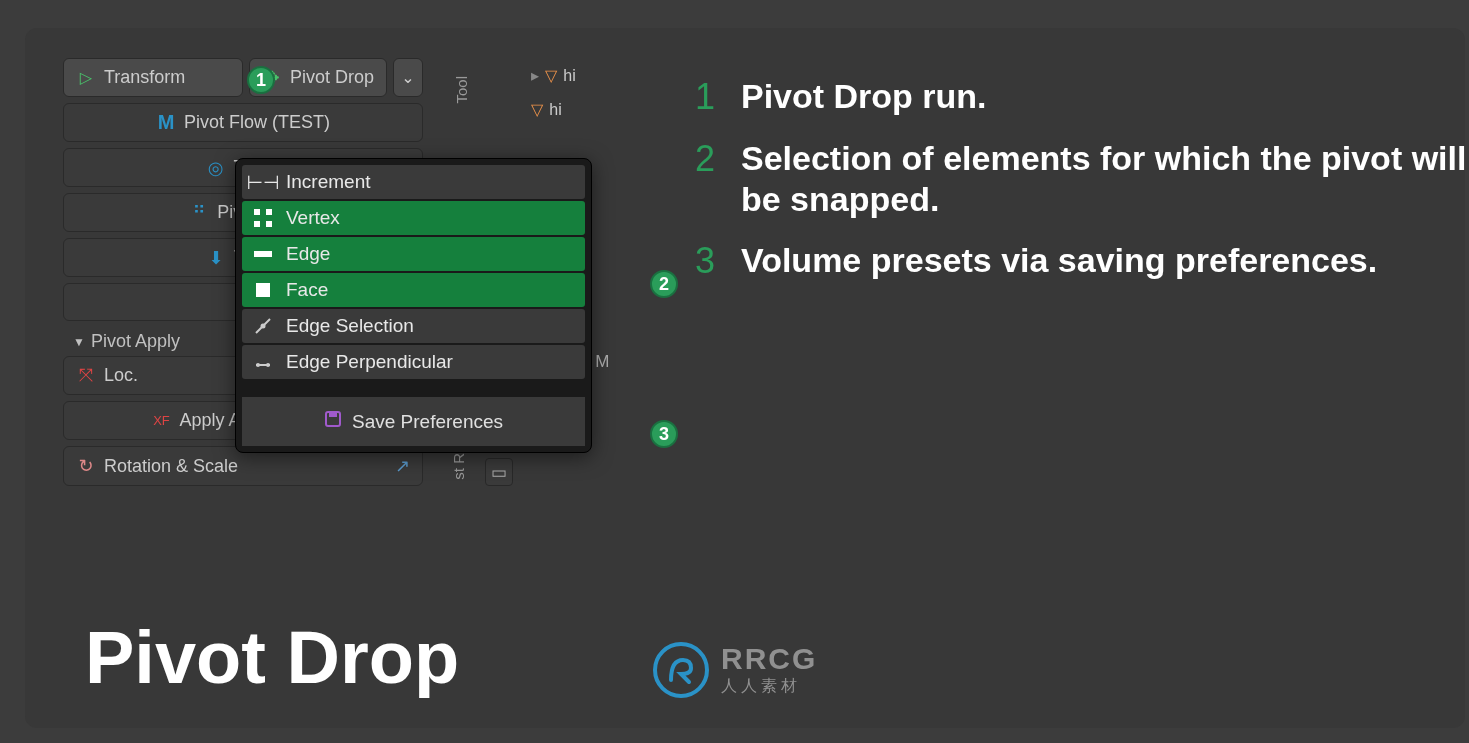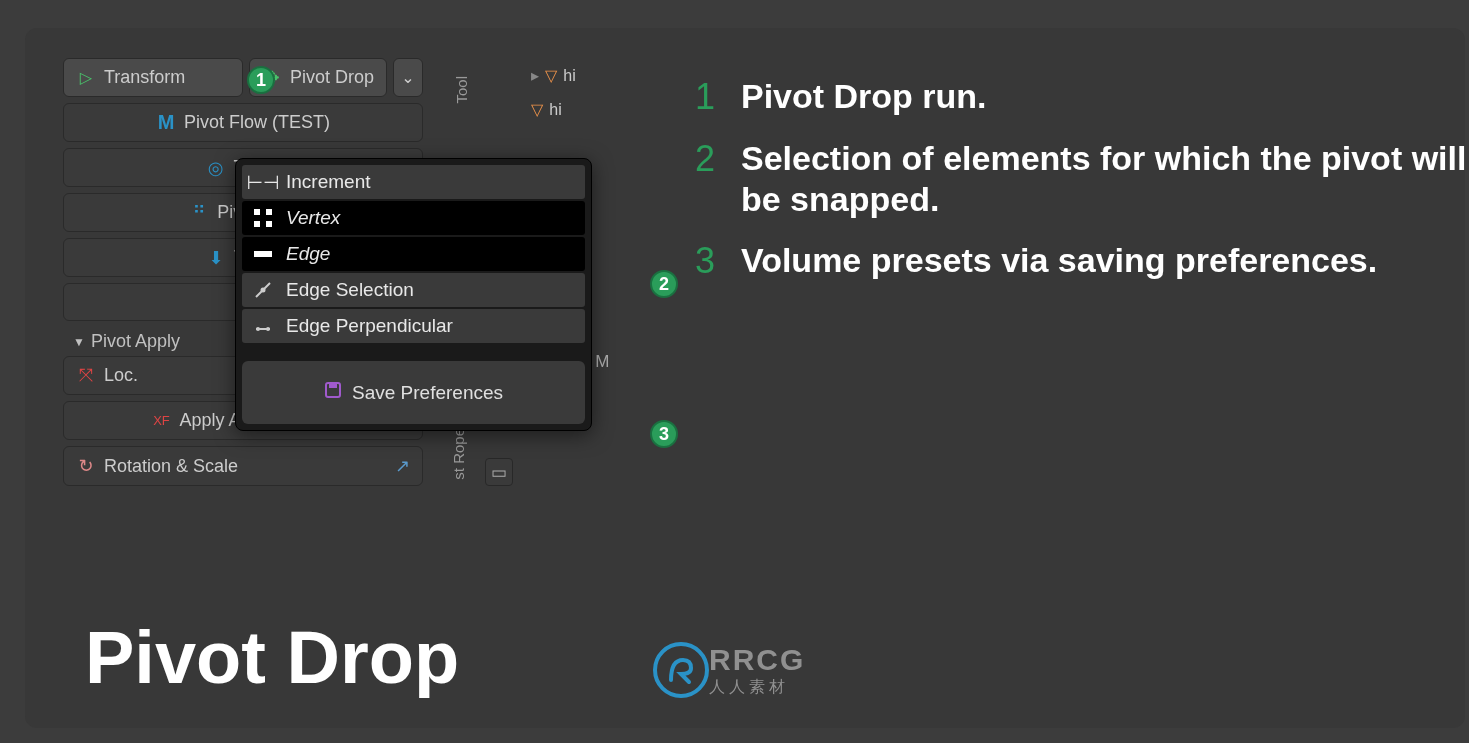--- a/index.html
+++ b/index.html
@@ -96,31 +96,31 @@
   background: #3a3a3a;
   padding: 6px 10px;
   color: #e8e8e8;
   font-size: 19px;
   display: flex;
   align-items: center;
   gap: 12px;
   margin-bottom: 2px;
   border-radius: 3px;
 }
-.dd-item.selected { background: #000000; font-style: italic; }
+.dd-item.selected { background: #15803d; }
 .dd-icon { width: 22px; height: 22px; display: flex; align-items: center; justify-content: center; }
 .dd-save {
   margin-top: 18px;
   background: #3a3a3a;
-  padding: 20px;
+  padding: 13px;
   display: flex; align-items: center; justify-content: center;
   gap: 10px;
   color: #e0e0e0;
   font-size: 19px;
-  border-radius: 6px;
+  border-radius: 0;
 }
 .save-ico { color: #a05acc; }
 
 .badge {
   position: absolute;
   width: 28px; height: 28px;
   background: #2a9d5a;
   border-radius: 50%;
   color: #fff;
   font-size: 18px;
@@ -164,22 +164,21 @@
   color: #ccc; font-size: 16px;
   padding: 2px 6px;
 }
 .tri-orange { color: #e8904a; }
 
 .logo-area {
   position: absolute;
   left: 628px;
   bottom: 30px;
   display: flex;
-  align-items: center;
-  gap: 0;
+  gap: 12px;
 }
 .logo-circle {
   width: 56px; height: 56px;
   border: 4px solid #2a92c7;
   border-radius: 50%;
   display: flex; align-items: center; justify-content: center;
   color: #2a92c7;
   font-weight: bold;
   font-size: 22px;
   position: relative;
@@ -321,20 +320,28 @@
       <span>Vertex</span>
     </div>
     <div class="dd-item selected">
       <span class="dd-icon">
         <svg width="18" height="18">
             <rect x="0" y="6" width="18" height="6" fill="#fff"></rect>
           </svg>
       </span>
       <span>Edge</span>
     </div>
+    <div class="dd-item selected">
+      <span class="dd-icon">
+        <svg width="18" height="18">
+            <rect x="2" y="2" width="14" height="14" fill="#fff"></rect>
+          </svg>
+      </span>
+      <span>Face</span>
+    </div>
     <div class="dd-item">
       <span class="dd-icon">
         <svg width="18" height="18">
             <line x1="2" y1="16" x2="16" y2="2" stroke="#ccc" stroke-width="2"></line>
             <circle cx="9" cy="9" r="2.5" fill="#ccc"></circle>
           </svg>
       </span>
       <span>Edge Selection</span>
     </div>
     <div class="dd-item">

